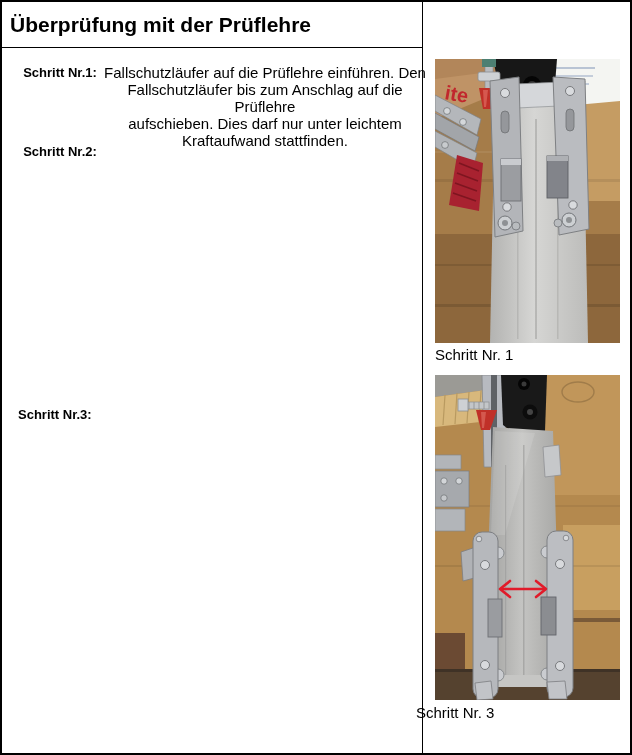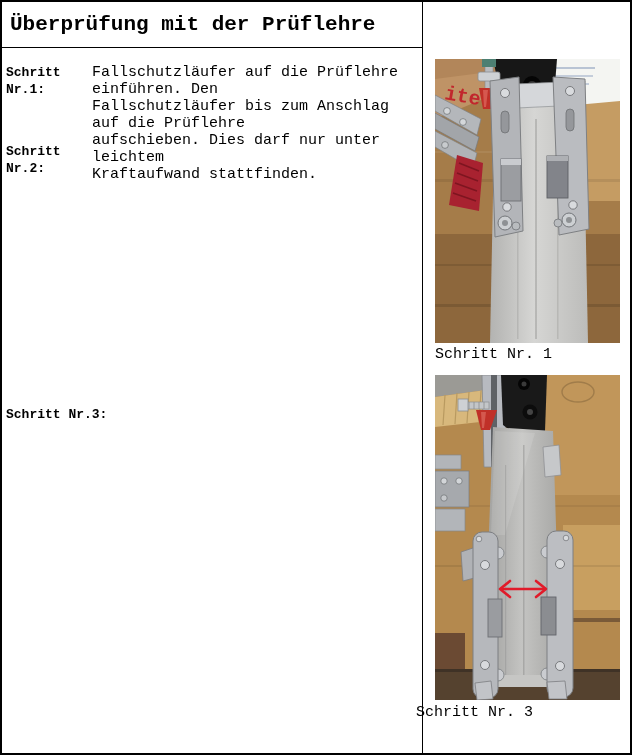--- a/index.html
+++ b/index.html
@@ -2,31 +2,31 @@
 <html><head>
 <meta charset="utf-8">
 <style>
   html,body{margin:0;padding:0;background:#888;}
   .page{
     position:relative;
     width:632px;height:755px;
     box-sizing:border-box;
     background:#fff;
     border:2px solid #000;
-    font-family:Liberation Mono, monospace;
+    font-family:Liberation Sans, sans-serif;
     color:#000;
     overflow:hidden;
   }
   .col-divider{position:absolute;left:420px;top:0;width:1px;height:100%;background:#000;}
   .title-rule{position:absolute;left:0;top:45px;width:421px;height:1px;background:#000;}
   .page-title{
     position:absolute;left:8px;top:11px;margin:0;
     font-size:21px;font-weight:bold;letter-spacing:0px;white-space:nowrap;
   }
-  .step{position:absolute;left:4px;width:408px;display:flex;align-items:flex-start;}
+  .step{position:absolute;left:16px;width:408px;display:flex;align-items:flex-start;text-align:center;}
   .step-label{flex:0 0 84px;font-size:13px;font-weight:bold;line-height:17px;}
   .step-text{flex:1;font-size:15px;line-height:17px;white-space:pre-line;padding-left:2px;}
   .step-1{top:62px;}
   .step-2{top:141px;}
   .step-3{top:404px;flex-direction:column;}
   .figure{position:absolute;}
   .figure svg{display:block;}
   .fig-caption{position:absolute;font-size:15px;line-height:15px;white-space:nowrap;}
   .cap-1{left:433px;top:345px;}
   .cap-2{left:414px;top:703px;}

